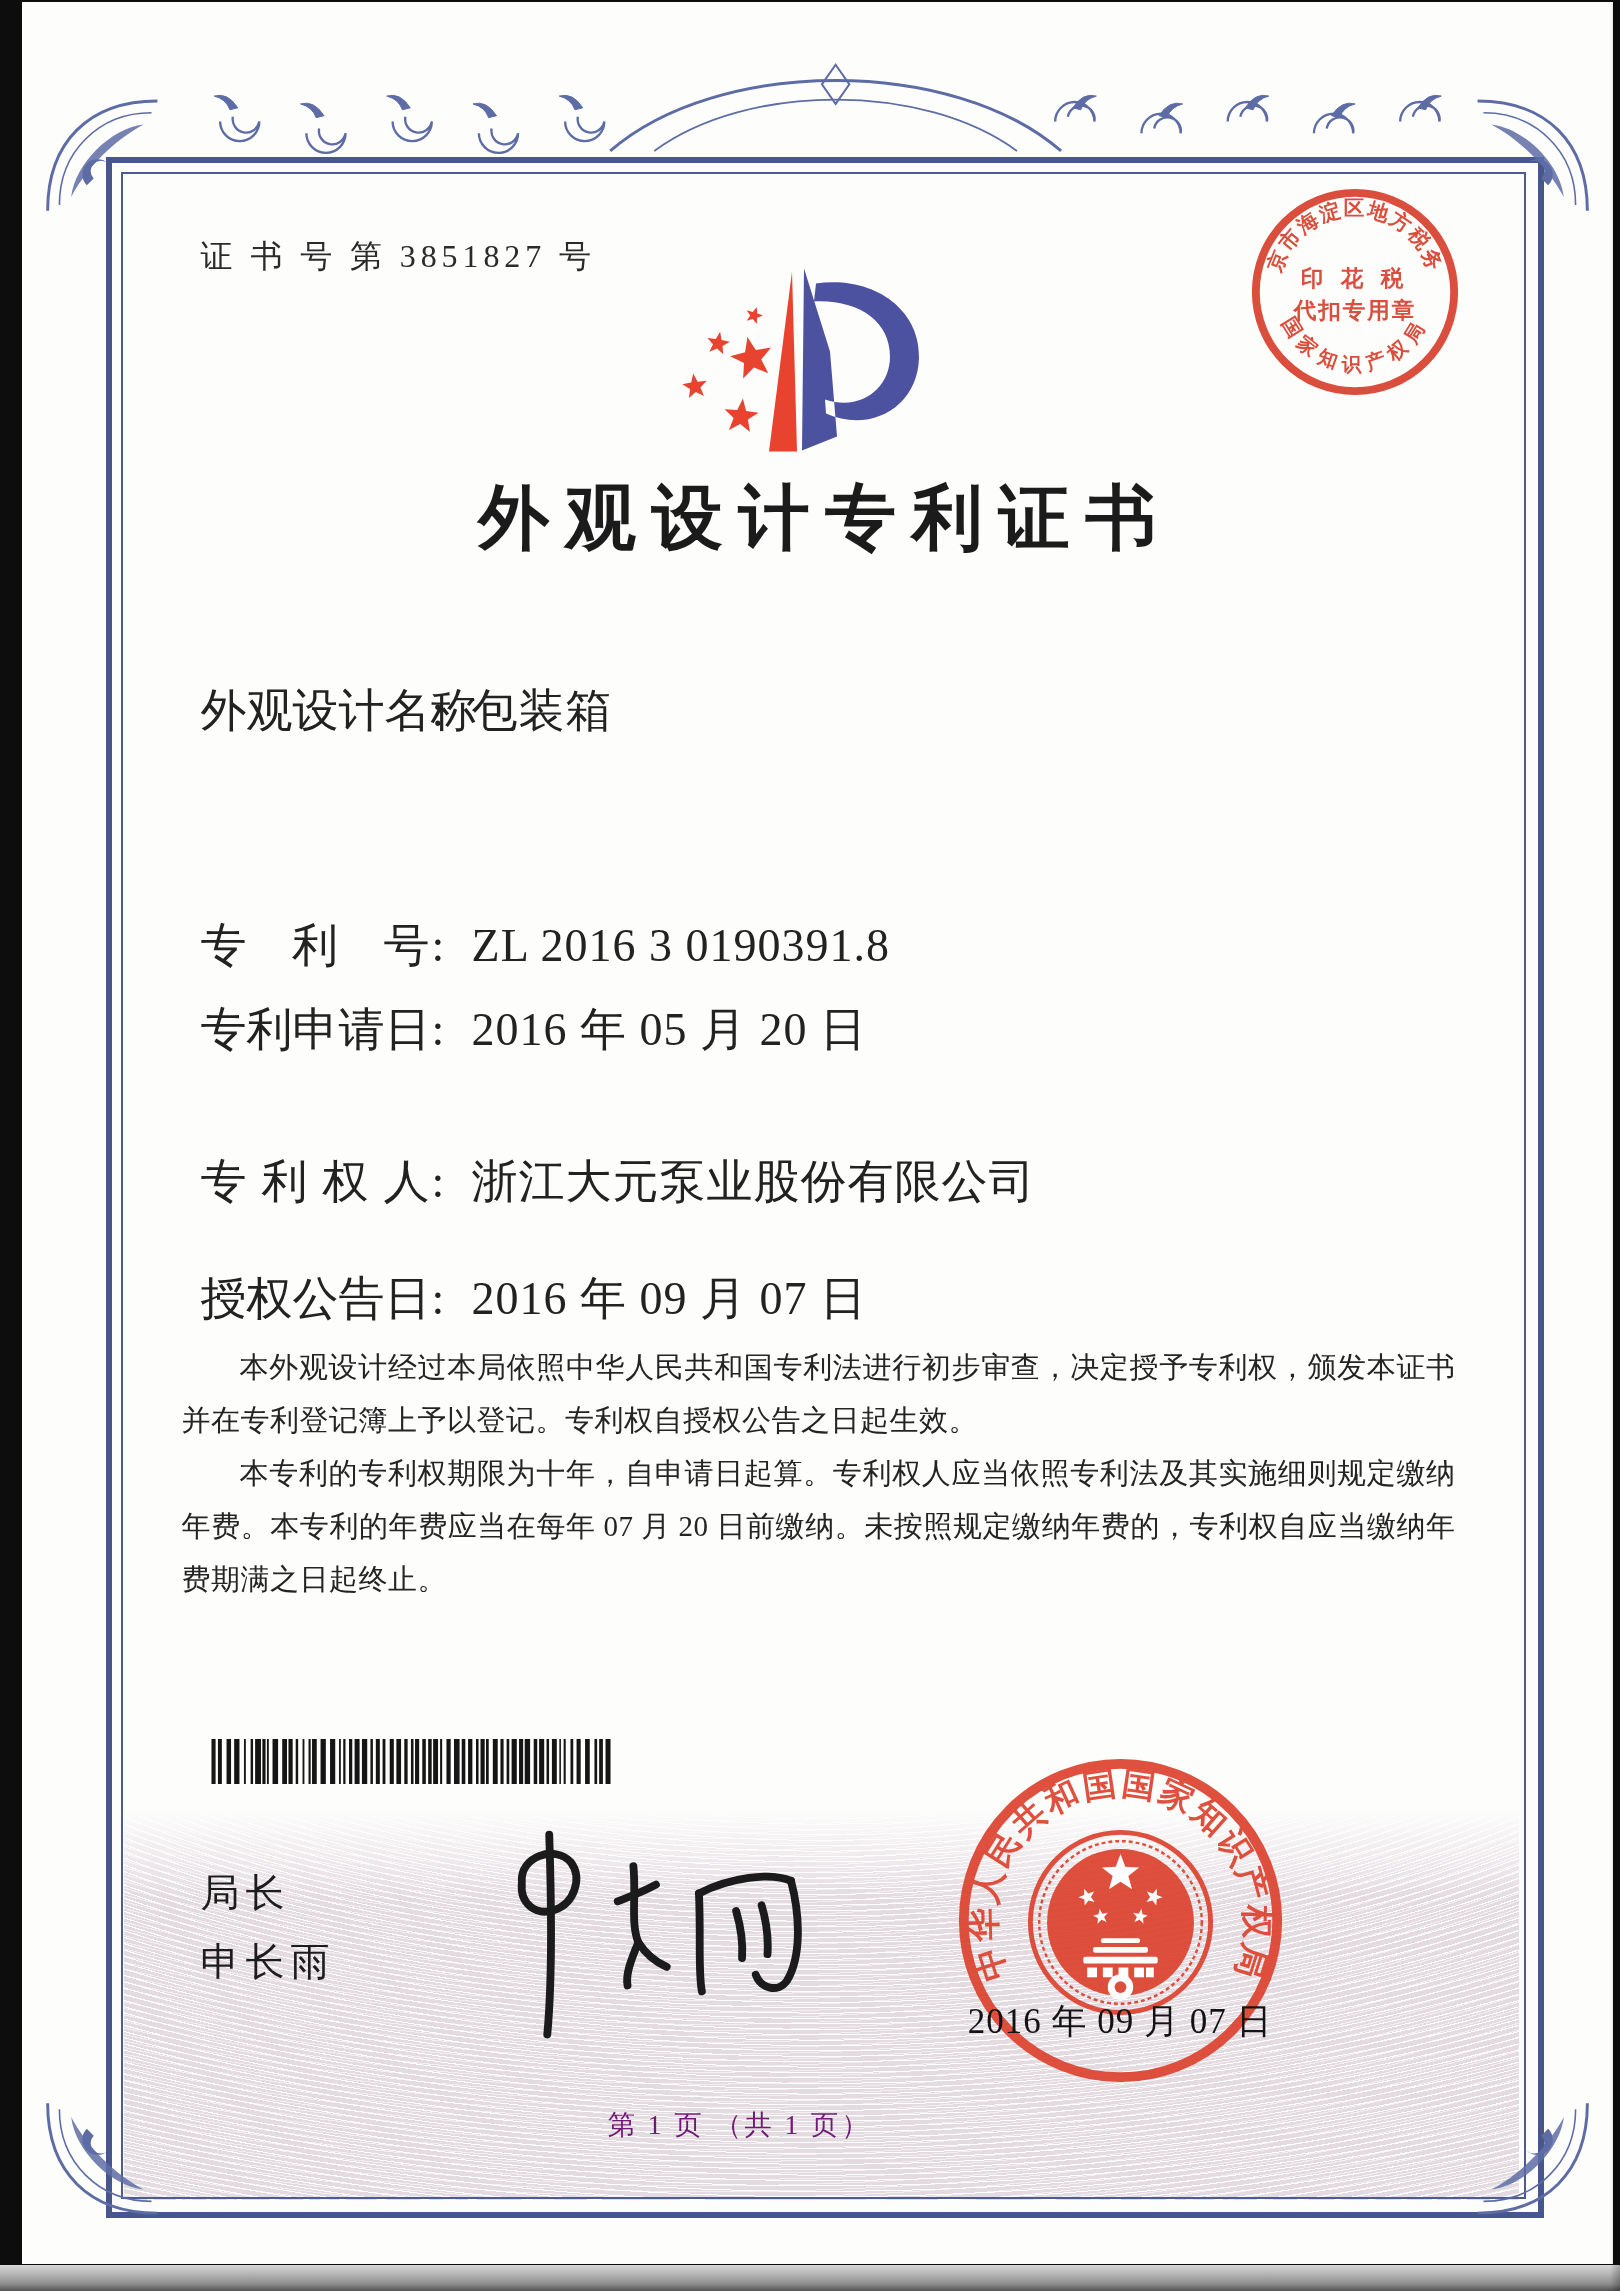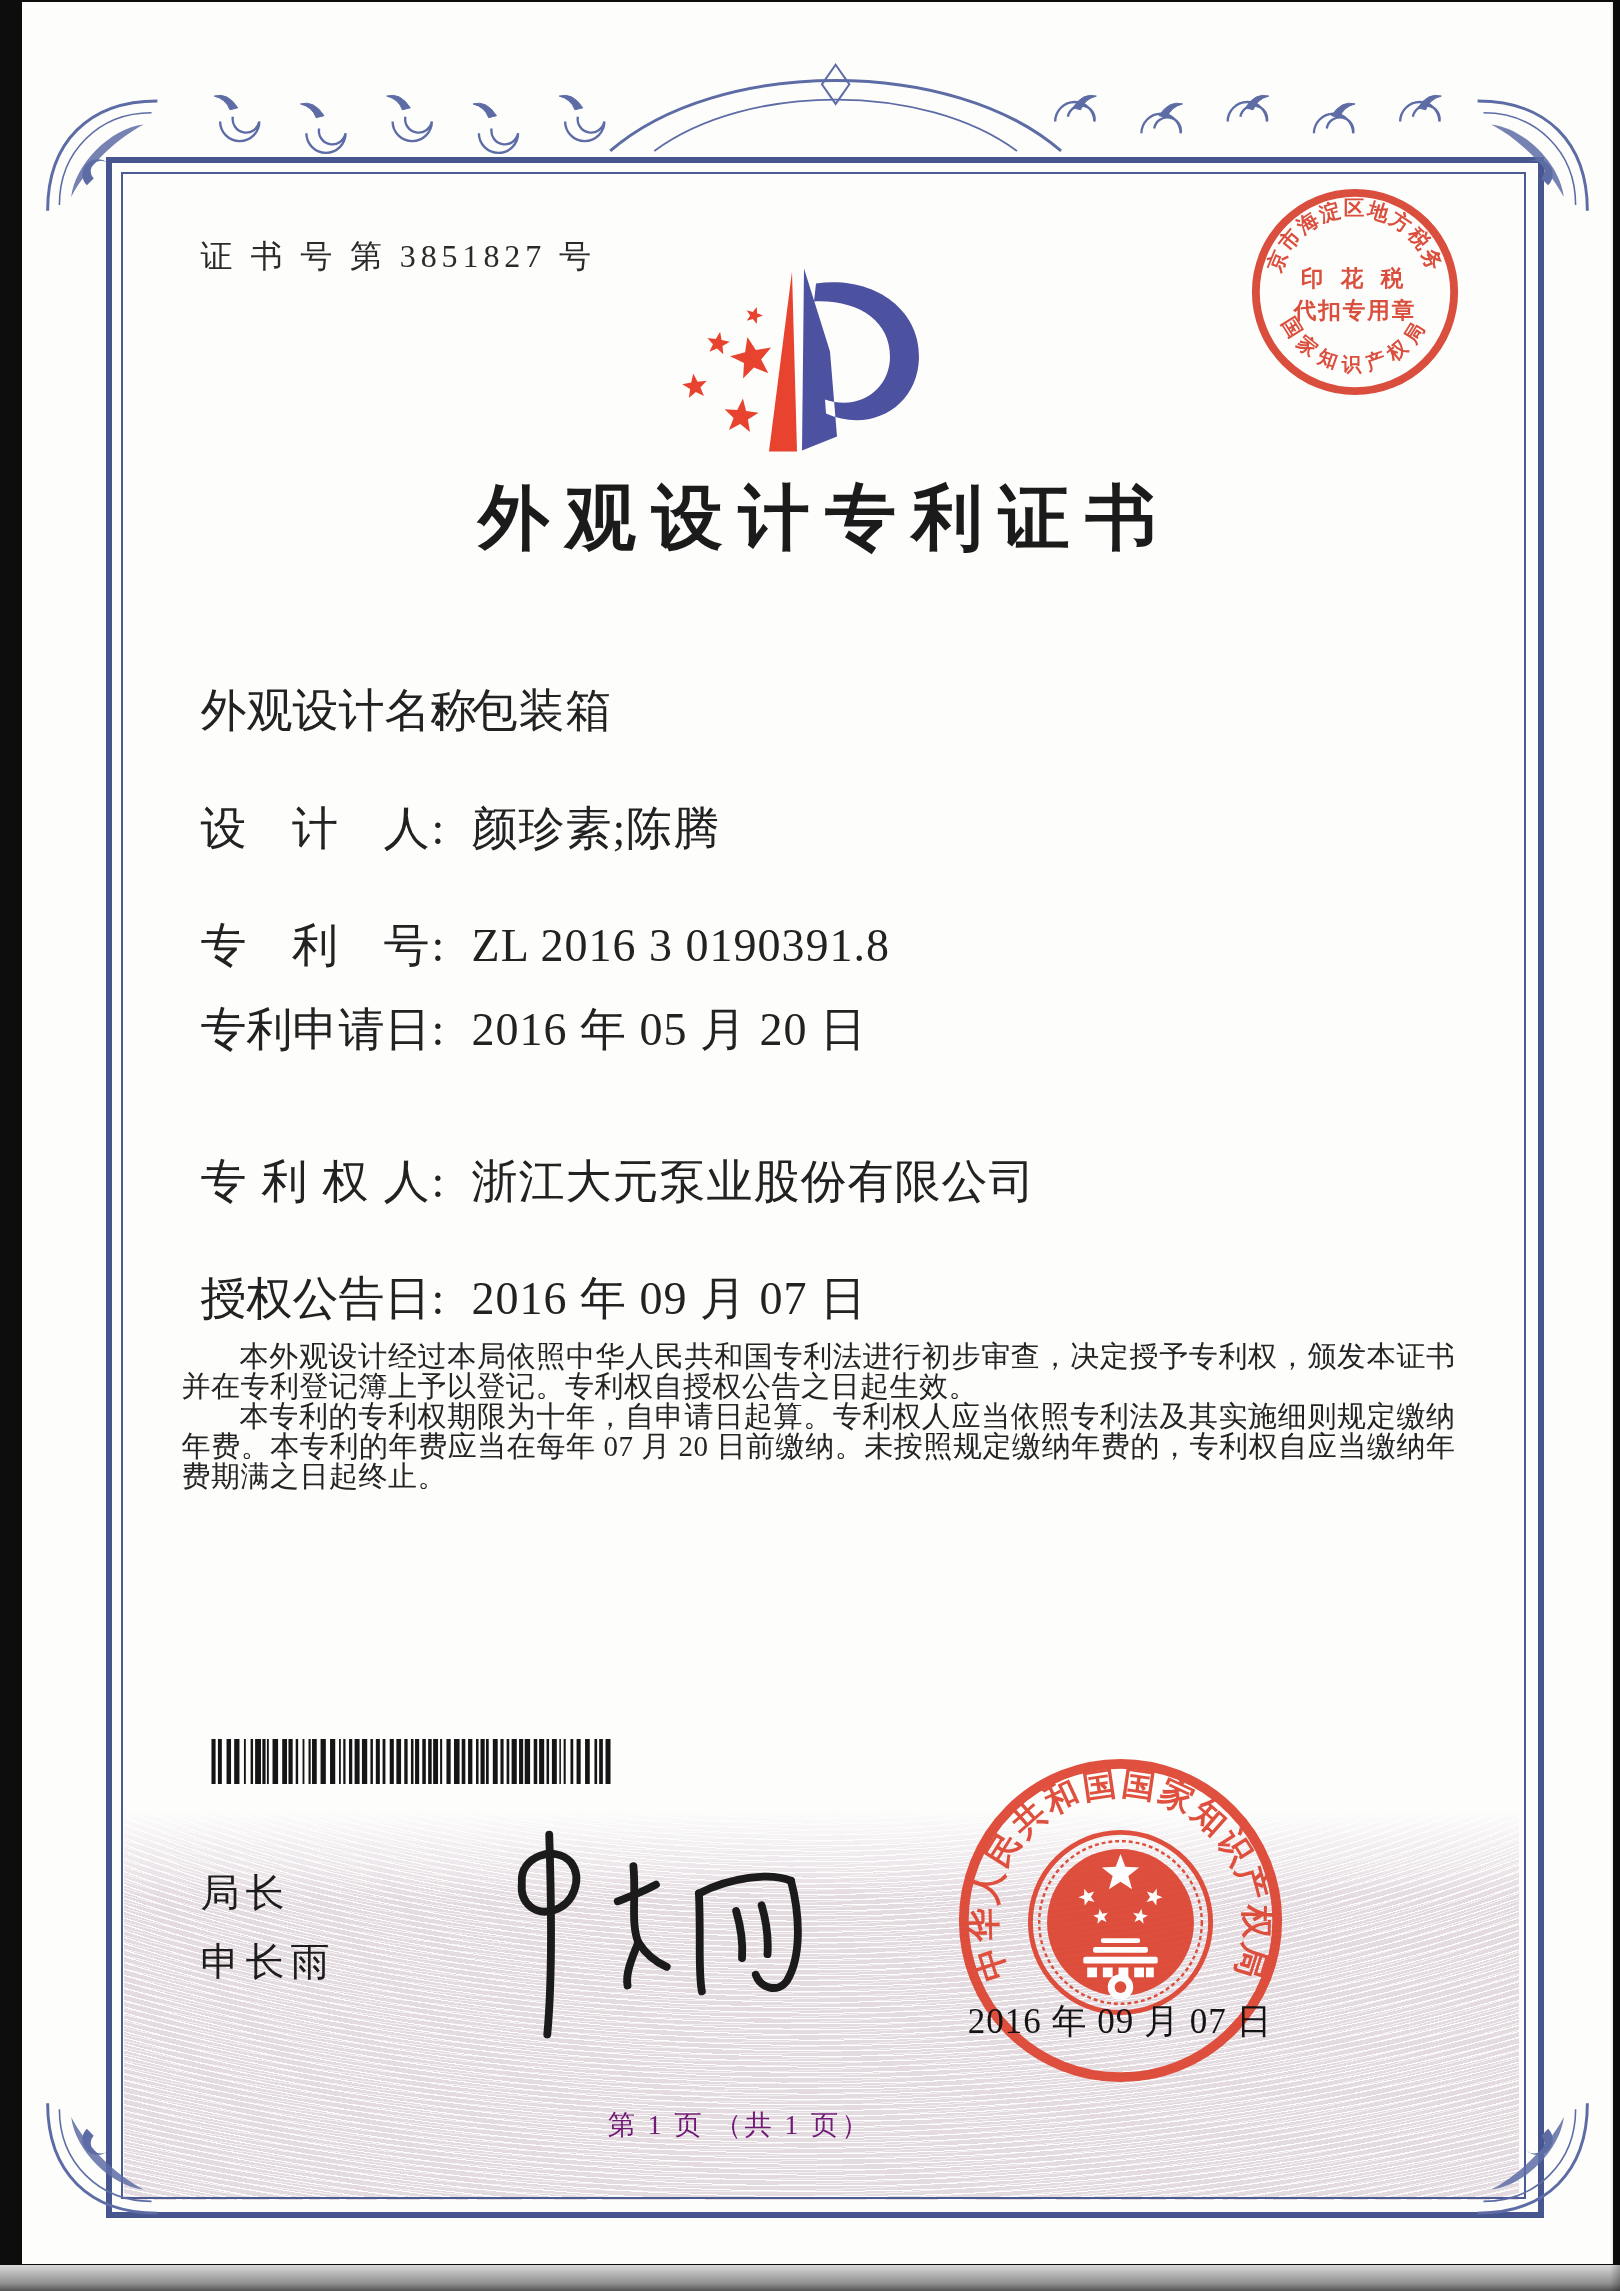--- a/index.html
+++ b/index.html
@@ -46,21 +46,21 @@
   .doc-title{
     position:absolute;left:0;top:469px;width:1607px;text-align:center;
     font-size:71px;font-weight:700;letter-spacing:15.7px;color:#1b1b1b;z-index:2;
   }
   .field{position:absolute;left:179px;font-size:46px;color:#222;z-index:2;white-space:nowrap;}
   .flabel{display:inline-block;width:229px;text-align:justify;text-align-last:justify;}
   .fcolon{margin-left:2px;}
   .fvalue{margin-left:15.7px;letter-spacing:1px;}
   .body-text{
     position:absolute;left:160px;top:1339px;width:1274px;z-index:2;
-    font-size:29px;line-height:30px;color:#242424;text-align:justify;letter-spacing:0.5px;
+    font-size:29px;line-height:53px;color:#242424;text-align:justify;letter-spacing:0.5px;
   }
   .body-text p{margin:0;text-indent:2em;}
   .barcode-wrap{position:absolute;left:189px;top:1737px;z-index:2;}
   .signer{position:absolute;left:179px;z-index:3;font-size:39px;color:#1d1d1d;letter-spacing:5.9px;}
   .signer.title{top:1864px;text-align:right;}
   .signer.name{top:1933px;}
   .signature{position:absolute;left:439px;top:1823px;z-index:3;}
   .seal-top{position:absolute;left:1225px;top:182px;z-index:3;}
   .seal-main{position:absolute;left:932px;top:1752px;z-index:3;}
   .seal-date{
@@ -138,24 +138,20 @@
     <path d="M140,7 L138,189 L173,175 L166,90 Z M152,22
          C210,14 256,48 255,96 C254,146 206,172 162,152
          L161,138 C198,150 226,126 226,95 C226,60 195,38 150,40 Z" fill="#4c51a0" fill-rule="evenodd"></path>
   </svg>
 
   <div class="doc-title">外观设计专利证书</div>
 
   <div class="field" style="top:678px">
     <span class="flabel">外观设计名称</span><span class="fcolon">:</span>
     <span class="fvalue">包装箱</span>
-  </div>
-  <div class="field" style="top:796px">
-    <span class="flabel">设计人</span><span class="fcolon">:</span>
-    <span class="fvalue">颜珍素;陈腾</span>
   </div>
   <div class="field" style="top:913px">
     <span class="flabel">专利号</span><span class="fcolon">:</span>
     <span class="fvalue">ZL 2016 3 0190391.8</span>
   </div>
   <div class="field" style="top:997px">
     <span class="flabel">专利申请日</span><span class="fcolon">:</span>
     <span class="fvalue">2016 年 05 月 20 日</span>
   </div>
   <div class="field" style="top:1149px">

